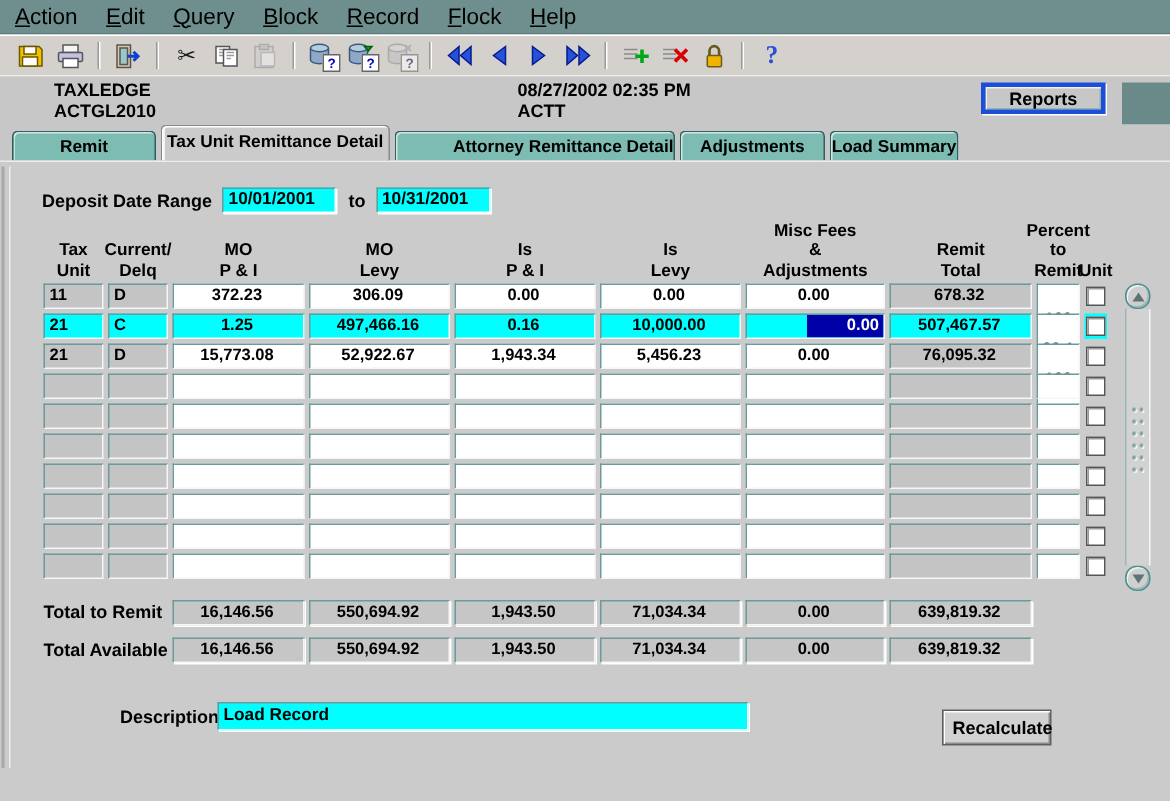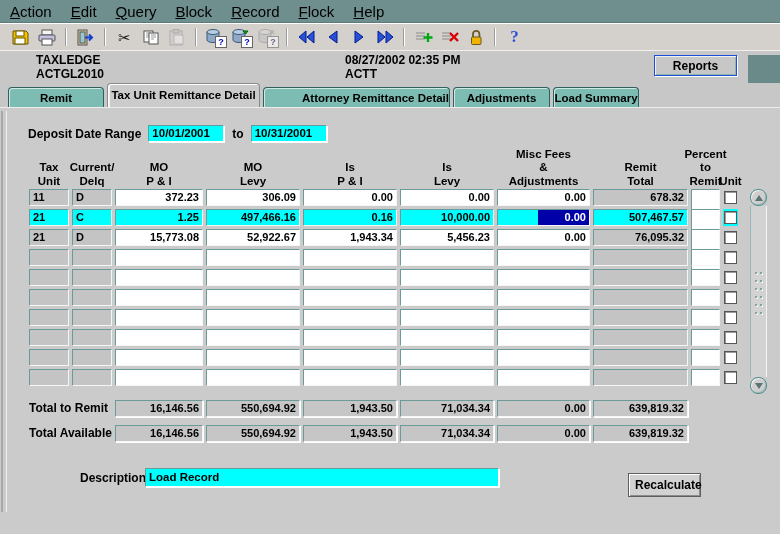--- a/index.html
+++ b/index.html
@@ -32,21 +32,21 @@
   .q-overlay {
     position:absolute; right:1px; bottom:0px; width:10px; height:10px; background:#fff;
     border:1px solid #666; font-size:9px; font-weight:bold; color:#0000c8;
     display:flex; align-items:center; justify-content:center; line-height:9px;
   }
   .form-header { height:32px; background:#c7c7c7; position:relative; font-weight:bold; font-size:12px; color:#000; }
   .hdr-left { position:absolute; left:8px; top:2px; line-height:14px;margin-left:28px; }
   .hdr-center { position:absolute; left:345px; top:2px; line-height:14px; height:27px; overflow:hidden; }
   .reports-btn {
     position:absolute; right:43px; top:4px; width:83px; height:21px;
-    background:#c7c7c7; border:1px solid #1d4ed8;
+    background:#c7c7c7; border:3px solid #1d4ed8;
     box-shadow:inset 1px 1px 0 #eef4f2, inset -1px -1px 0 #8fb6b2, 1px 1px 0 #ffffff;
     font-family:inherit; font-weight:bold; font-size:12px; color:#000;
   }
   .corner-block { position:absolute; right:0; top:4px; width:32px; height:28px; background:#6a8989; }
   .tabbar { height:24px; background:#c7c7c7; display:flex; align-items:flex-end; padding-left:8px; gap:3px; position:relative; }
   .tab {
     height:20px; line-height:20px; text-align:center; font-weight:bold; font-size:11.5px;
     background:var(--tab,#7cbcb2); color:#000;
     border:1px solid #2f5f5f; border-bottom:none; border-radius:4px 4px 0 0;
     box-shadow:inset 1px 1px 0 #cfe8e2; box-sizing:border-box;
@@ -69,21 +69,21 @@
   .grid { display:grid; grid-template-columns:40px 40px 88px 94px 94px 94px 93px 95px 29px 15px; column-gap:3px; margin-left:29px; }
   .hdr-grid { position:absolute; left:0; right:0; top:36px; height:44px; align-items:end; }
   .hc { display:flex; flex-direction:column; justify-content:flex-end; align-items:center; font-weight:bold; font-size:11.5px; line-height:13.5px; white-space:nowrap; text-align:center; }
   .tbody { position:absolute; left:0; right:0; top:81px; }
   .row { margin-bottom:3px; height:17px; }
   .c {
     height:15px; border:1px solid; border-color:#6a9a9a #f6f6f6 #f6f6f6 #6a9a9a;
     font-weight:bold; font-size:11px; line-height:14px; overflow:hidden; white-space:nowrap;
   }
   .w { background:#ffffff; } .g { background:#c4c4c4; } .cy { background:var(--accent-cyan,#00ffff); }
-  .num { text-align:right; padding:0 3px 0 1px; } .txt { text-align:left; padding:0 1px 0 3px; }
+  .num { text-align:center; padding:0 3px 0 1px; } .txt { text-align:left; padding:0 1px 0 3px; }
   .pctc { text-align:center; padding:16px 2px; }
   .misc-focus { display:flex; padding:0; }
   .misc-focus .selpart {
     margin-left:auto; width:56%; height:100%; background:var(--selection-blue,#0000a8);
     color:#fff; text-align:right; padding-right:3px; box-sizing:border-box;
   }
   .chk { display:flex; align-items:center; justify-content:center; height:17px; }
   .chk.sel { background:var(--accent-cyan,#00ffff); }
   .box { width:11px; height:11px; background:#fff; border:1px solid #555; box-shadow:inset 1px 1px 0 #9a9a9a; }
   .vscroll { position:absolute; left:750px; top:81px; width:17px; height:205px; display:flex; flex-direction:column; }

